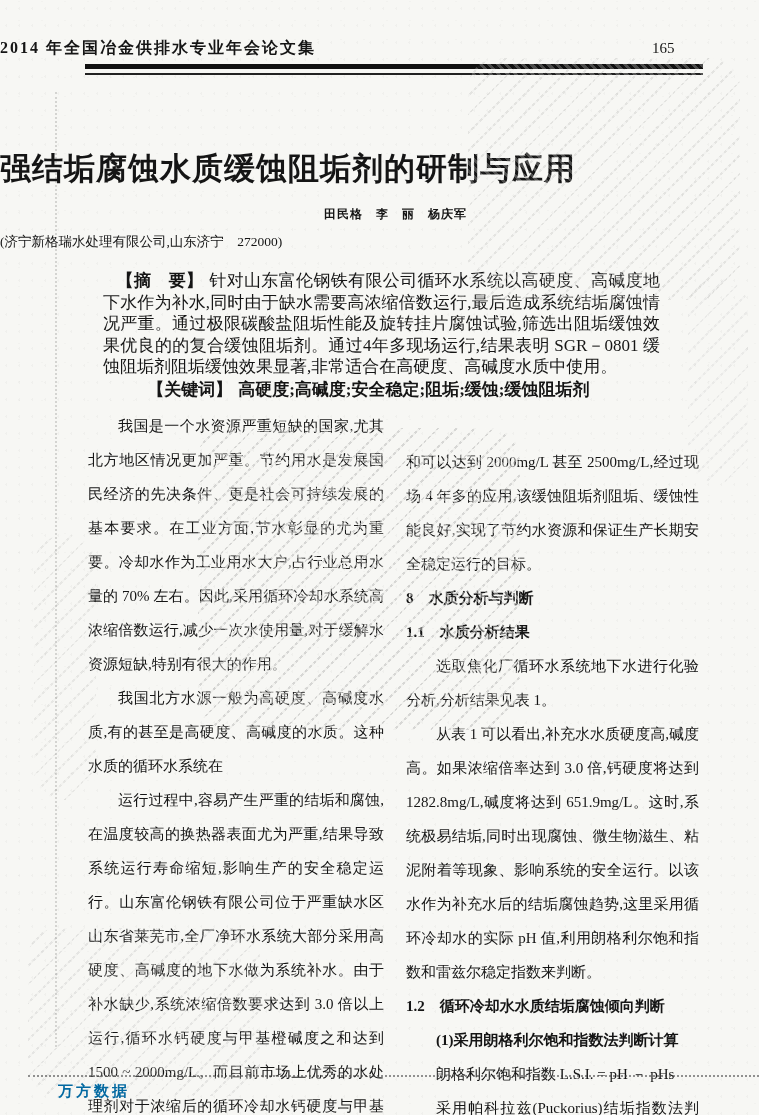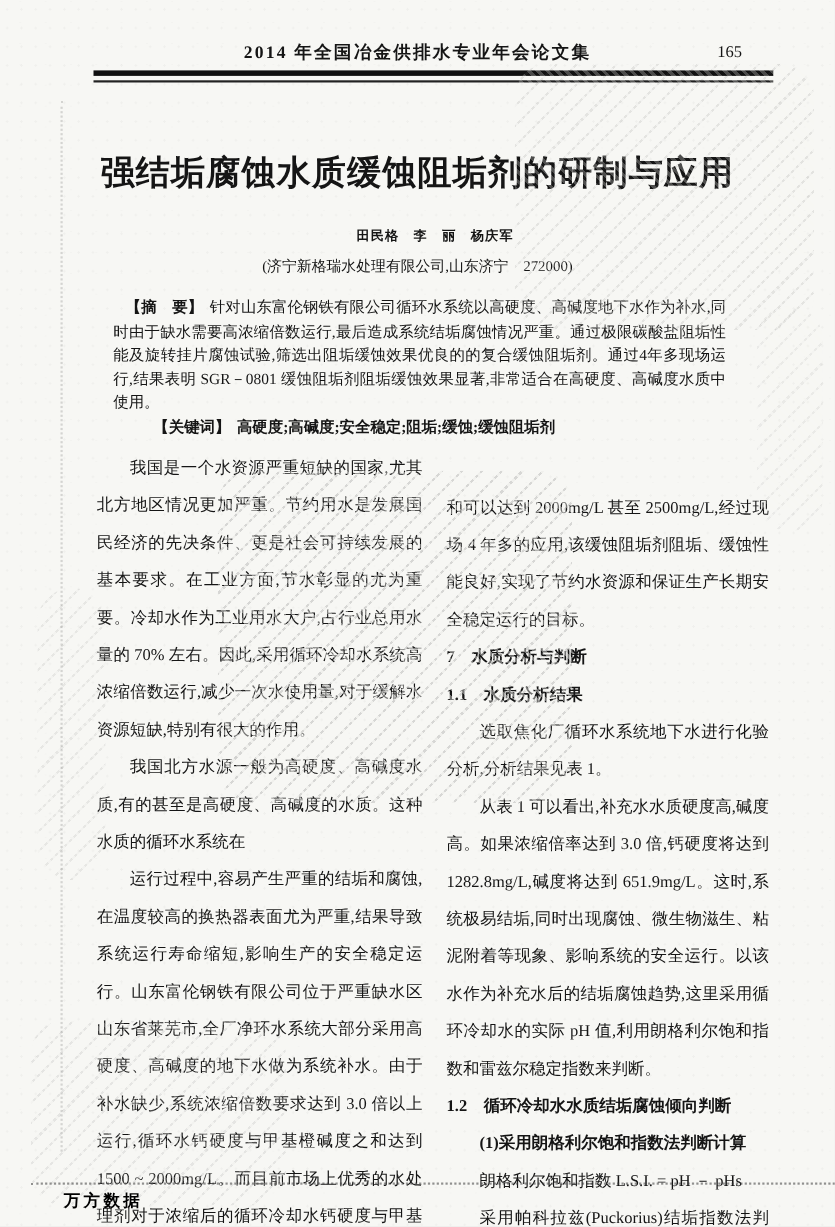--- a/index.html
+++ b/index.html
@@ -12,40 +12,40 @@
   .page::after{
     content:"";position:absolute;inset:0;pointer-events:none;
     background-image:
       radial-gradient(rgba(0,0,0,.06) 1px, transparent 1px),
       radial-gradient(rgba(0,0,0,.04) 1px, transparent 1px);
     background-size:13px 17px,23px 19px;
     background-position:0 0,7px 11px;
     opacity:.5;
   }
   .hdr-title{
-    position:absolute;top:38px;left:0;width:100%;text-align:center;
+    position:absolute;top:38px;left:0;width:100%;text-align:left;
     font-size:16px;font-weight:bold;letter-spacing:2px;
   }
   .page-number{position:absolute;top:40px;left:652px;font-size:15px;text-align:center;}
   .rule-thick{position:absolute;top:64px;left:85px;width:618px;height:5px;background:#111;}
   .rule-thin{position:absolute;top:73px;left:85px;width:618px;height:2px;background:#222;}
   .art-title{
-    position:absolute;top:136px;left:0;width:100%;text-align:center;
+    position:absolute;top:148px;left:0;width:100%;text-align:left;
     font-size:31px;font-weight:bold;letter-spacing:1px;
   }
   .authors{
     position:absolute;top:206px;left:16px;width:100%;text-align:center;
     font-size:12px;font-weight:bold;letter-spacing:1px;
   }
   .affiliation{
-    position:absolute;top:233px;left:0;width:100%;text-align:center;font-size:13.5px;
+    position:absolute;top:233px;left:0;width:100%;font-size:13.5px;
   }
   .abstract{
     position:absolute;top:270px;left:103px;width:557px;
-    font-size:14px;line-height:21.5px;text-align:justify;
+    font-size:17px;line-height:21.5px;text-align:justify;
   }
   .abstract .lbl{font-weight:bold;margin-right:6px;}
   .abstract-p{margin:0;text-indent:0.8em;}
   .keywords-p{margin:0;text-indent:2.6em;margin-top:1px;font-weight:bold;}
   .col{
     position:absolute;top:409px;font-size:15px;line-height:34px;
     text-align:justify;
   }
   .col-left{left:88px;width:296px;}
   .col-right{left:406px;width:293px;margin-top:36px;}
@@ -68,21 +68,21 @@
   .margin-dots{
     position:absolute;left:55px;top:92px;height:955px;width:0;
     border-left:2px dotted rgba(0,0,0,.14);pointer-events:none;
   }
   .footer-rule{
     position:absolute;top:1075px;left:28px;width:731px;height:0;
     border-top:2px dotted rgba(60,60,60,.55);
   }
   .wanfang{
     position:absolute;top:1082px;left:58px;
-    font-size:15px;font-weight:bold;color:#000000;letter-spacing:3px;
+    font-size:15px;font-weight:bold;color:#0369a1;letter-spacing:3px;
     font-family:"Liberation Sans","DejaVu Sans",sans-serif;
   }
 </style>
 </head>
 <body>
 
 <div class="page">
 
   <div class="hdr-title">2014 年全国冶金供排水专业年会论文集</div>
   <div class="page-number">165</div>
@@ -99,21 +99,21 @@
   </div>
 
   <div class="col col-left">
     <p class="indent">我国是一个水资源严重短缺的国家,尤其北方地区情况更加严重。节约用水是发展国民经济的先决条件、更是社会可持续发展的基本要求。在工业方面,节水彰显的尤为重要。冷却水作为工业用水大户,占行业总用水量的 70% 左右。因此,采用循环冷却水系统高浓缩倍数运行,减少一次水使用量,对于缓解水资源短缺,特别有很大的作用。</p>
     <p class="indent">我国北方水源一般为高硬度、高碱度水质,有的甚至是高硬度、高碱度的水质。这种水质的循环水系统在</p>
     <p class="indent">运行过程中,容易产生严重的结垢和腐蚀,在温度较高的换热器表面尤为严重,结果导致系统运行寿命缩短,影响生产的安全稳定运行。山东富伦钢铁有限公司位于严重缺水区山东省莱芜市,全厂净环水系统大部分采用高硬度、高碱度的地下水做为系统补水。由于补水缺少,系统浓缩倍数要求达到 3.0 倍以上运行,循环水钙硬度与甲基橙碱度之和达到 1500 ~ 2000mg/L。而目前市场上优秀的水处理剂对于浓缩后的循环冷却水钙硬度与甲基橙碱度之和一般也只能达到 1300mg/L,因此净环水系统结垢腐蚀严重,严重影响了生产的安全稳定运行。济宁新格瑞水处理有限公司组织水处理专家与山东富伦钢铁有限公司水处理专家一起深入考察调研,进行了大量筛选研究工作,研制出阻垢缓蚀性能更高的水处理配方,使浓缩后的冷却水钙硬度与甲基橙碱度之</p>
   </div>
 
   <div class="col col-right">
     <p>和可以达到 2000mg/L 甚至 2500mg/L,经过现场 4 年多的应用,该缓蚀阻垢剂阻垢、缓蚀性能良好,实现了节约水资源和保证生产长期安全稳定运行的目标。</p>
-    <p class="h1">7　水质分析与判断</p>
+    <p class="h1">8　水质分析与判断</p>
     <p class="h2">1.1　水质分析结果</p>
     <p class="indent">选取焦化厂循环水系统地下水进行化验分析,分析结果见表 1。</p>
     <p class="indent">从表 1 可以看出,补充水水质硬度高,碱度高。如果浓缩倍率达到 3.0 倍,钙硬度将达到 1282.8mg/L,碱度将达到 651.9mg/L。这时,系统极易结垢,同时出现腐蚀、微生物滋生、粘泥附着等现象、影响系统的安全运行。以该水作为补充水后的结垢腐蚀趋势,这里采用循环冷却水的实际 pH 值,利用朗格利尔饱和指数和雷兹尔稳定指数来判断。</p>
     <p class="h2">1.2　循环冷却水水质结垢腐蚀倾向判断</p>
     <p class="indent bold">(1)采用朗格利尔饱和指数法判断计算</p>
     <p class="indent">朗格利尔饱和指数 L.S.I. = pH － pHs</p>
     <p class="indent">采用帕科拉兹(Puckorius)结垢指数法判断结垢腐蚀倾向。</p>
   </div>
 
   <div class="hatch hatch-main"></div>

